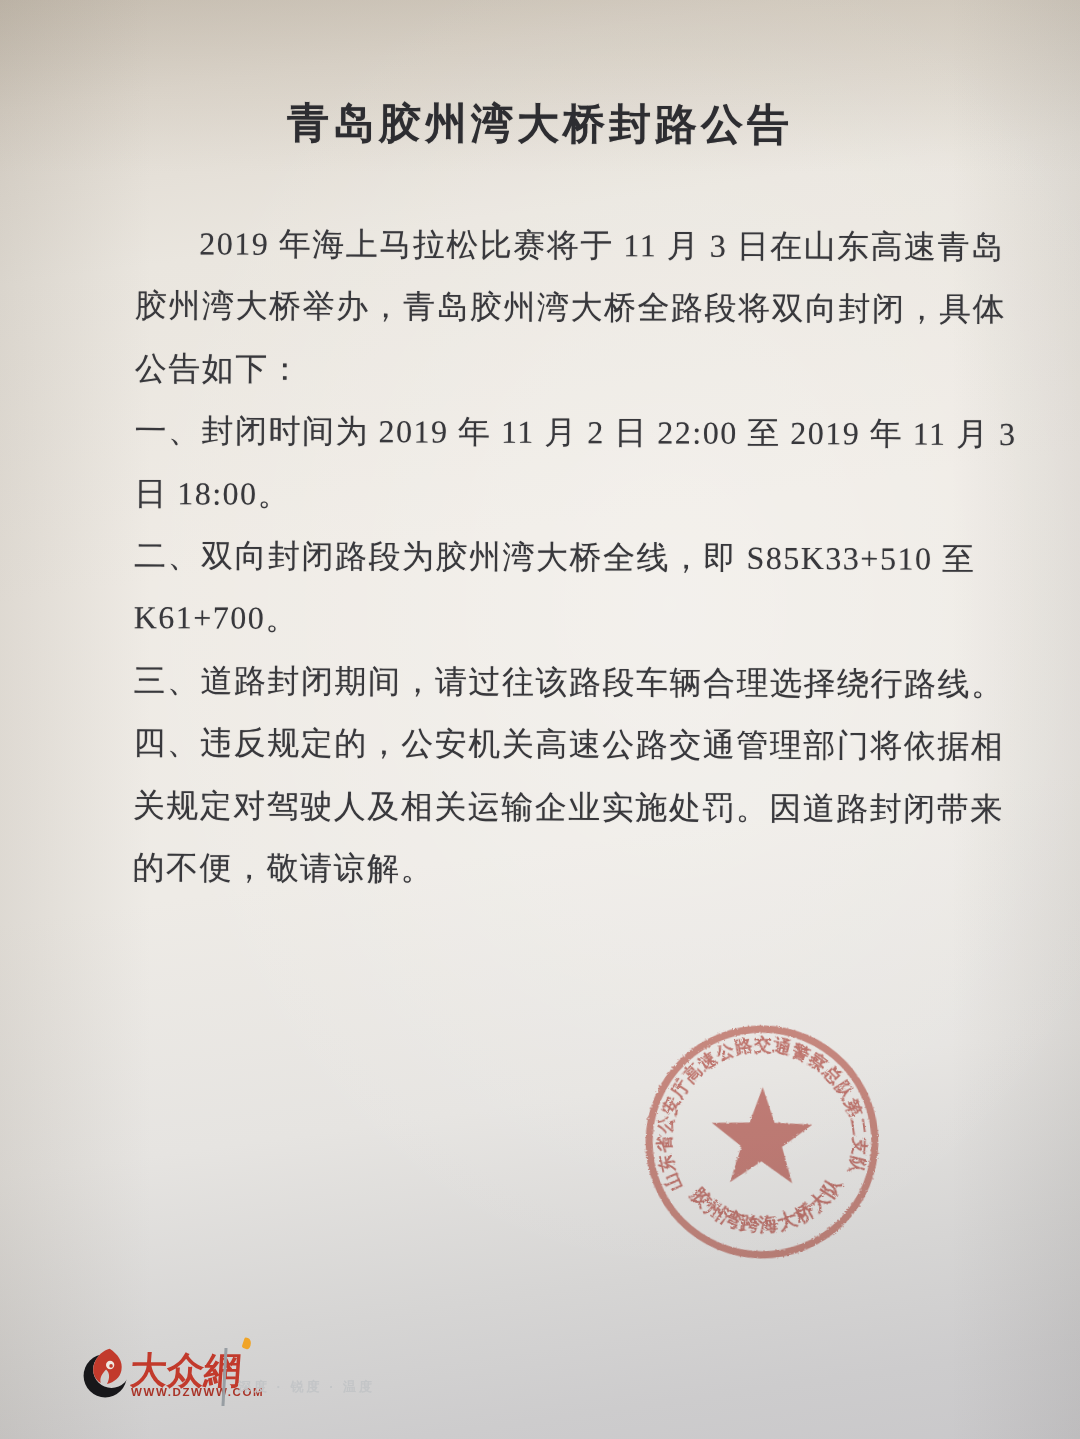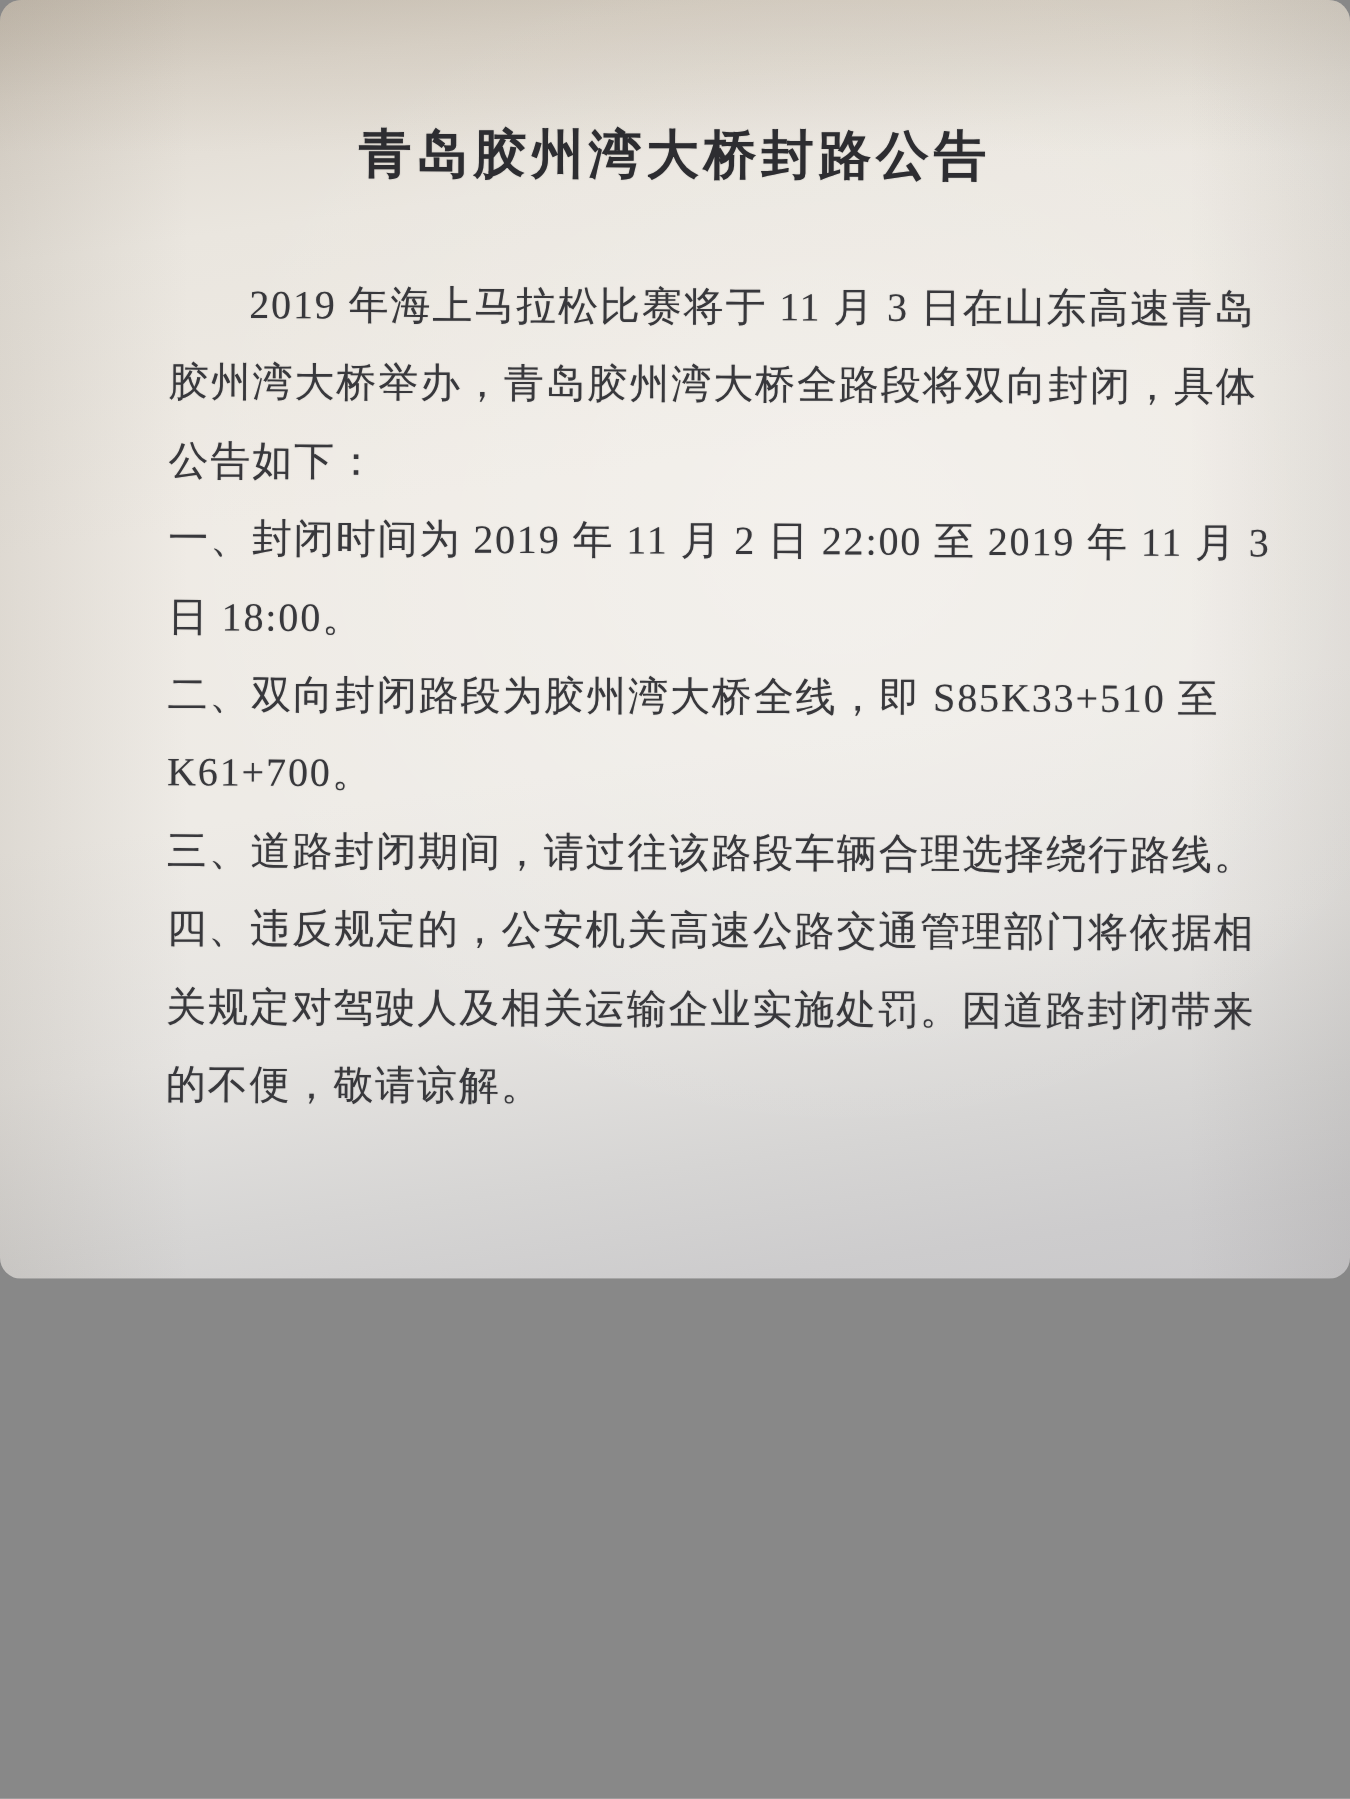--- a/index.html
+++ b/index.html
@@ -1,24 +1,23 @@
 <!DOCTYPE html>
 <html><head>
 <meta charset="utf-8">
 <style>
   html,body { margin:0; padding:0; background:#888; }
   .photo {
-    position:relative; width:1080px; height:1023px; overflow:hidden;
+    position:relative; width:1080px; height:1439px; overflow:hidden;
     font-family:"Liberation Serif","DejaVu Serif",serif;
     background:
       radial-gradient(ellipse at 62% 42%, rgba(255,255,255,0.28), rgba(255,255,255,0) 58%),
       linear-gradient(172deg,
         #d2cbc1 0%, #e0dad1 7%, #eae6df 18%, #efebe5 38%,
         #eeebe6 58%, #e6e4e1 74%, #d6d5d4 86%, #cdcccd 94%, #c9c8ca 100%);
-    border-radius: 17px;
   }
   .shade-left {
     position:absolute; inset:0; pointer-events:none;
     background:linear-gradient(90deg, rgba(120,108,92,0.14), rgba(120,108,92,0) 14%, rgba(120,108,92,0) 88%, rgba(90,85,80,0.10));
   }
   .shade-top {
     position:absolute; inset:0; pointer-events:none;
     background:linear-gradient(180deg, rgba(150,135,112,0.20), rgba(150,135,112,0) 12%);
   }
 

